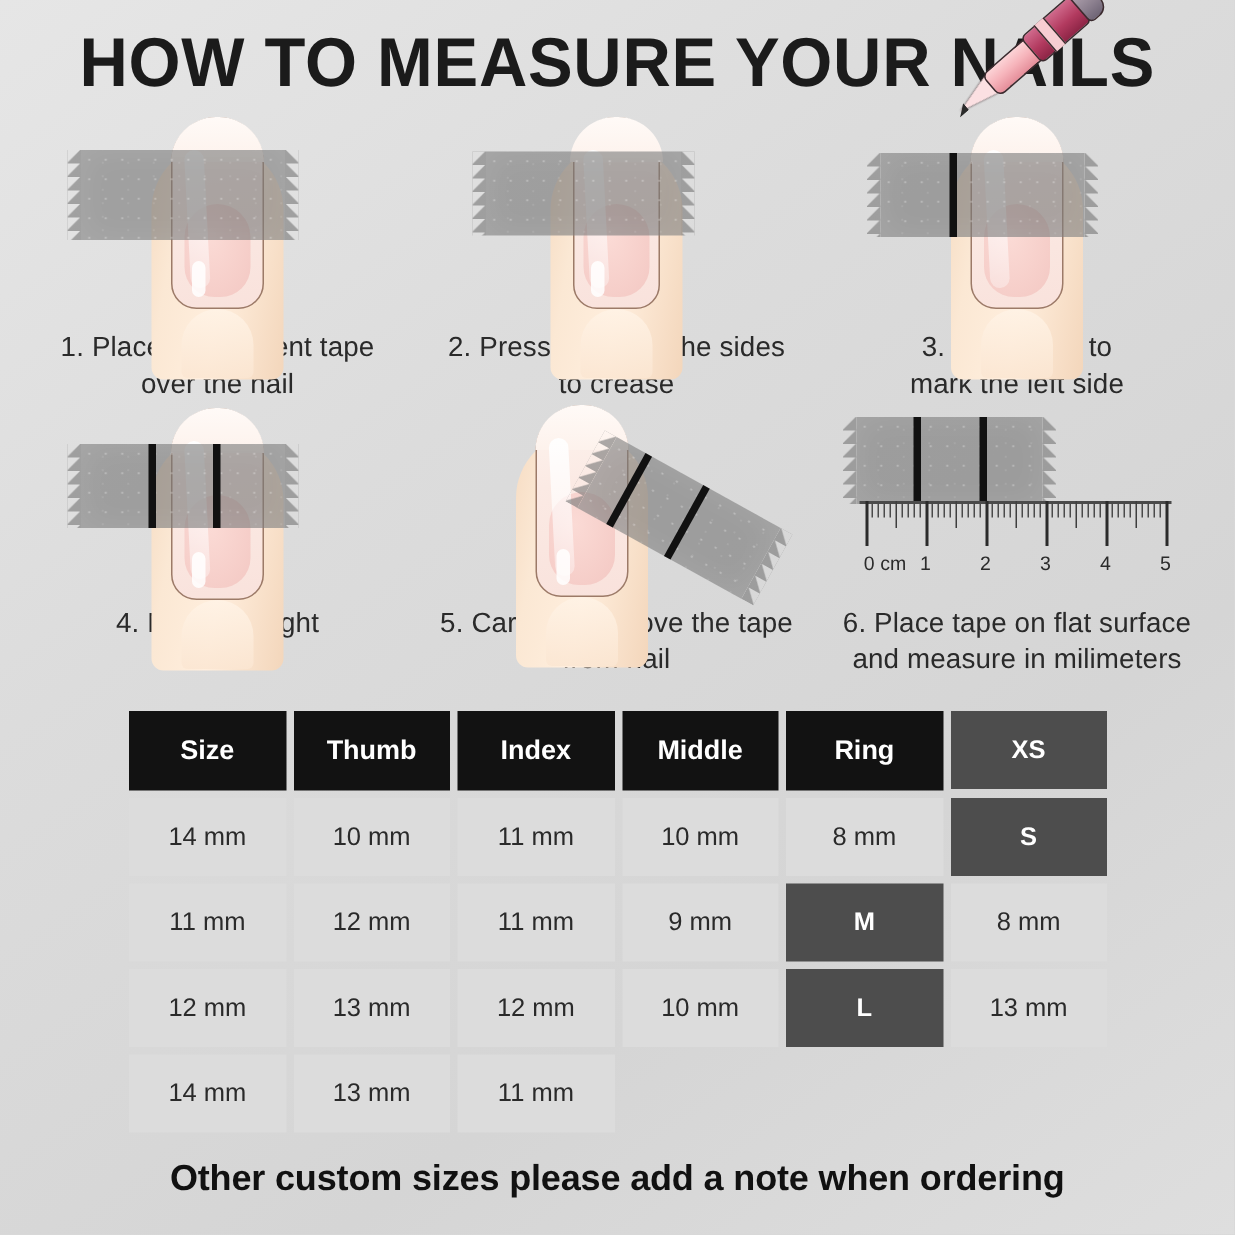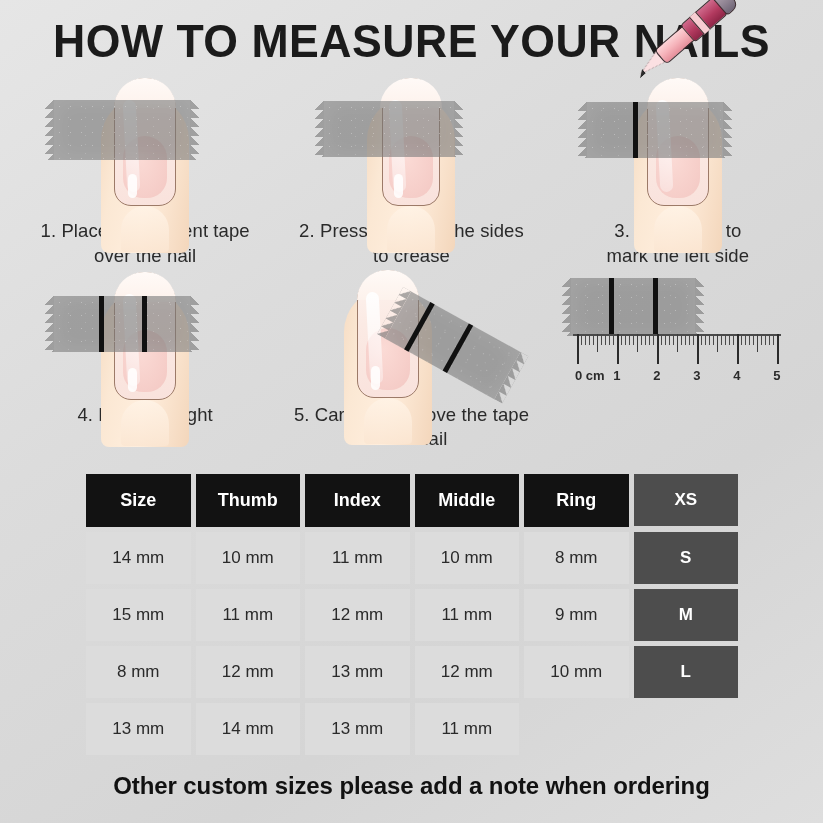--- a/index.html
+++ b/index.html
@@ -49,21 +49,20 @@
   .step {
     position: relative;
     display: flex;
     flex-direction: column;
     align-items: center;
   }
   .art {
     position: relative;
     width: 266px;
     height: 150px;
-    font-weight: bold;
   }
   .caption {
     margin-top: 3px;
     text-align: center;
     font-size: 18.5px;
     line-height: 1.32;
     color: #2a2a2a;
     letter-spacing: 0.1px;
     width: 250px;
   }
@@ -509,38 +508,41 @@
           <div id="ruler-labels">
               <div class="rlabel" style="left: 17px;">0  cm</div>
               <div class="rlabel" style="left: 44px;">1</div>
               <div class="rlabel" style="left: 84px;">2</div>
               <div class="rlabel" style="left: 124px;">3</div>
               <div class="rlabel" style="left: 164px;">4</div>
               <div class="rlabel" style="left: 204px;">5</div>
             </div>
         </div>
       </div>
+      <div class="caption" style="width:268px;">
+        <span>6. Place tape on flat surface</span><br>
+        <span>and measure in milimeters</span>
+      </div>
     </div>
 
   </div>
 
   <div class="table" id="size-table">
       <div class="cell head">Size</div>
       <div class="cell head">Thumb</div>
       <div class="cell head">Index</div>
       <div class="cell head">Middle</div>
       <div class="cell head">Ring</div>
       <div class="cell size">XS</div>
       <div class="cell val">14 mm</div>
       <div class="cell val">10 mm</div>
       <div class="cell val">11 mm</div>
       <div class="cell val">10 mm</div>
       <div class="cell val">8 mm</div>
       <div class="cell size">S</div>
-      <div class="cell val">15 mm</div>
       <div class="cell val">11 mm</div>
       <div class="cell val">12 mm</div>
       <div class="cell val">11 mm</div>
       <div class="cell val">9 mm</div>
       <div class="cell size">M</div>
       <div class="cell val">8 mm</div>
       <div class="cell val">12 mm</div>
       <div class="cell val">13 mm</div>
       <div class="cell val">12 mm</div>
       <div class="cell val">10 mm</div>

